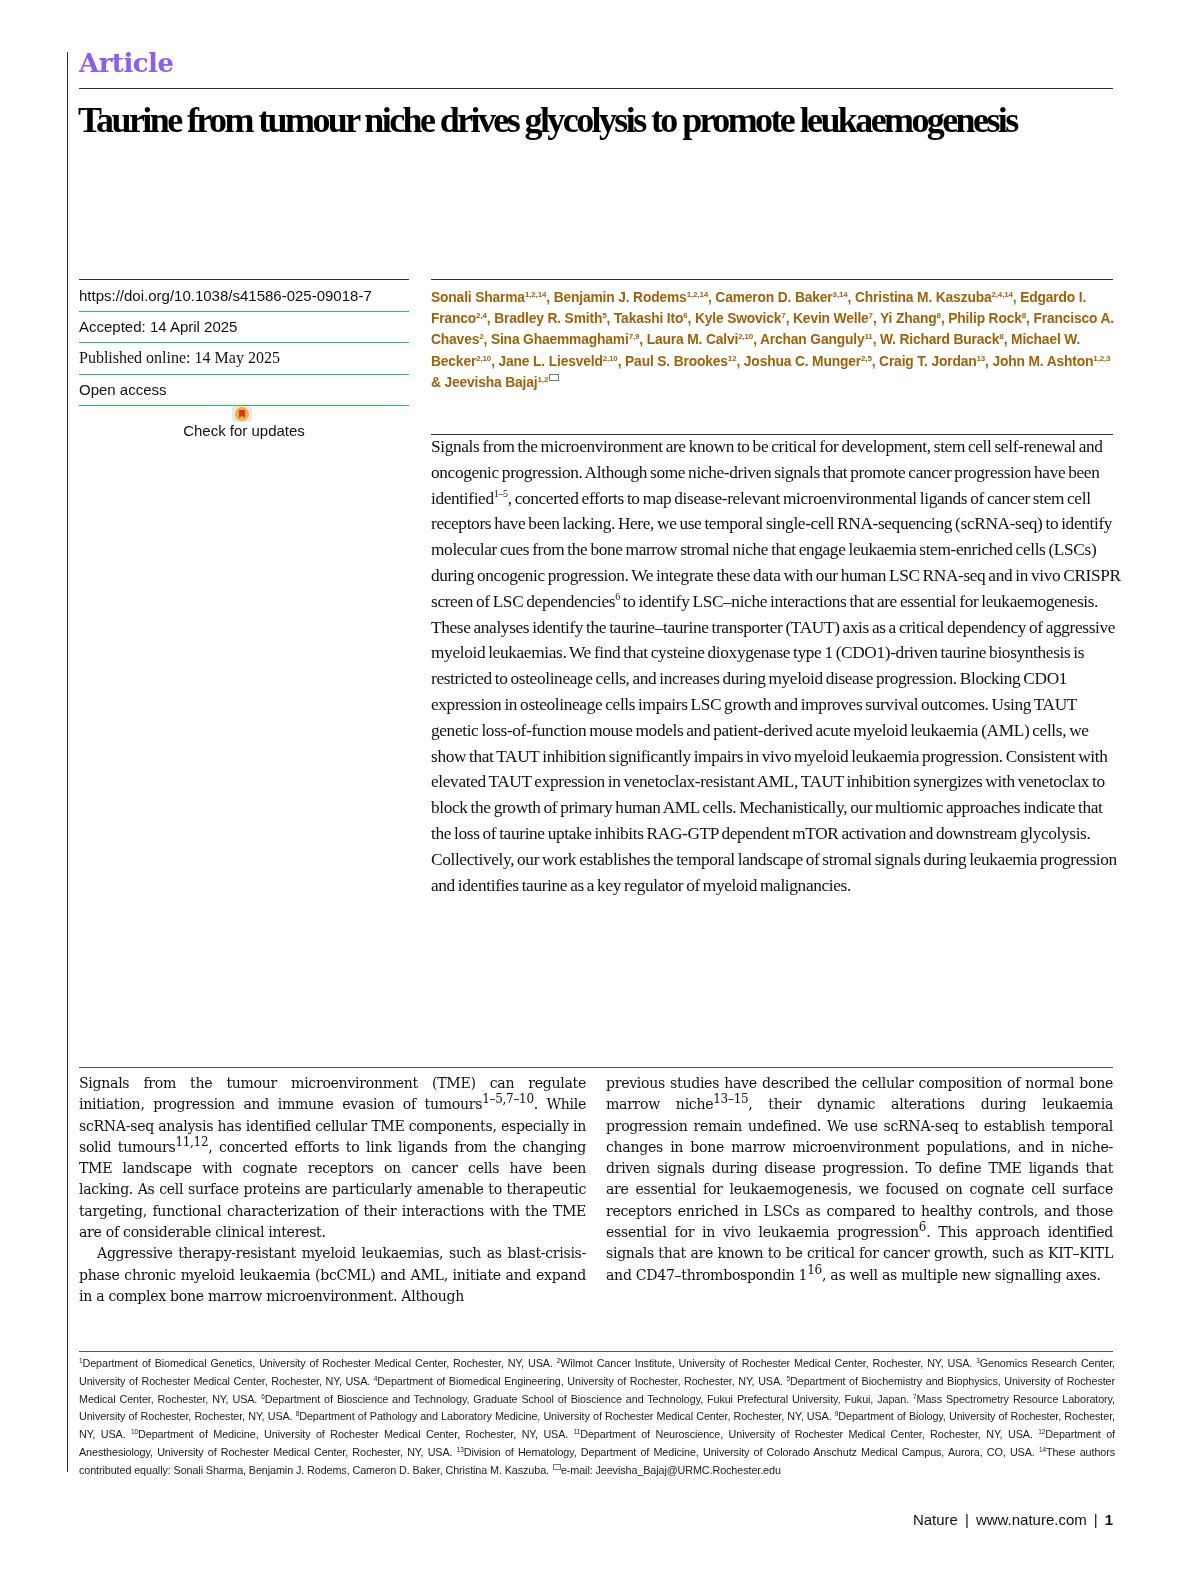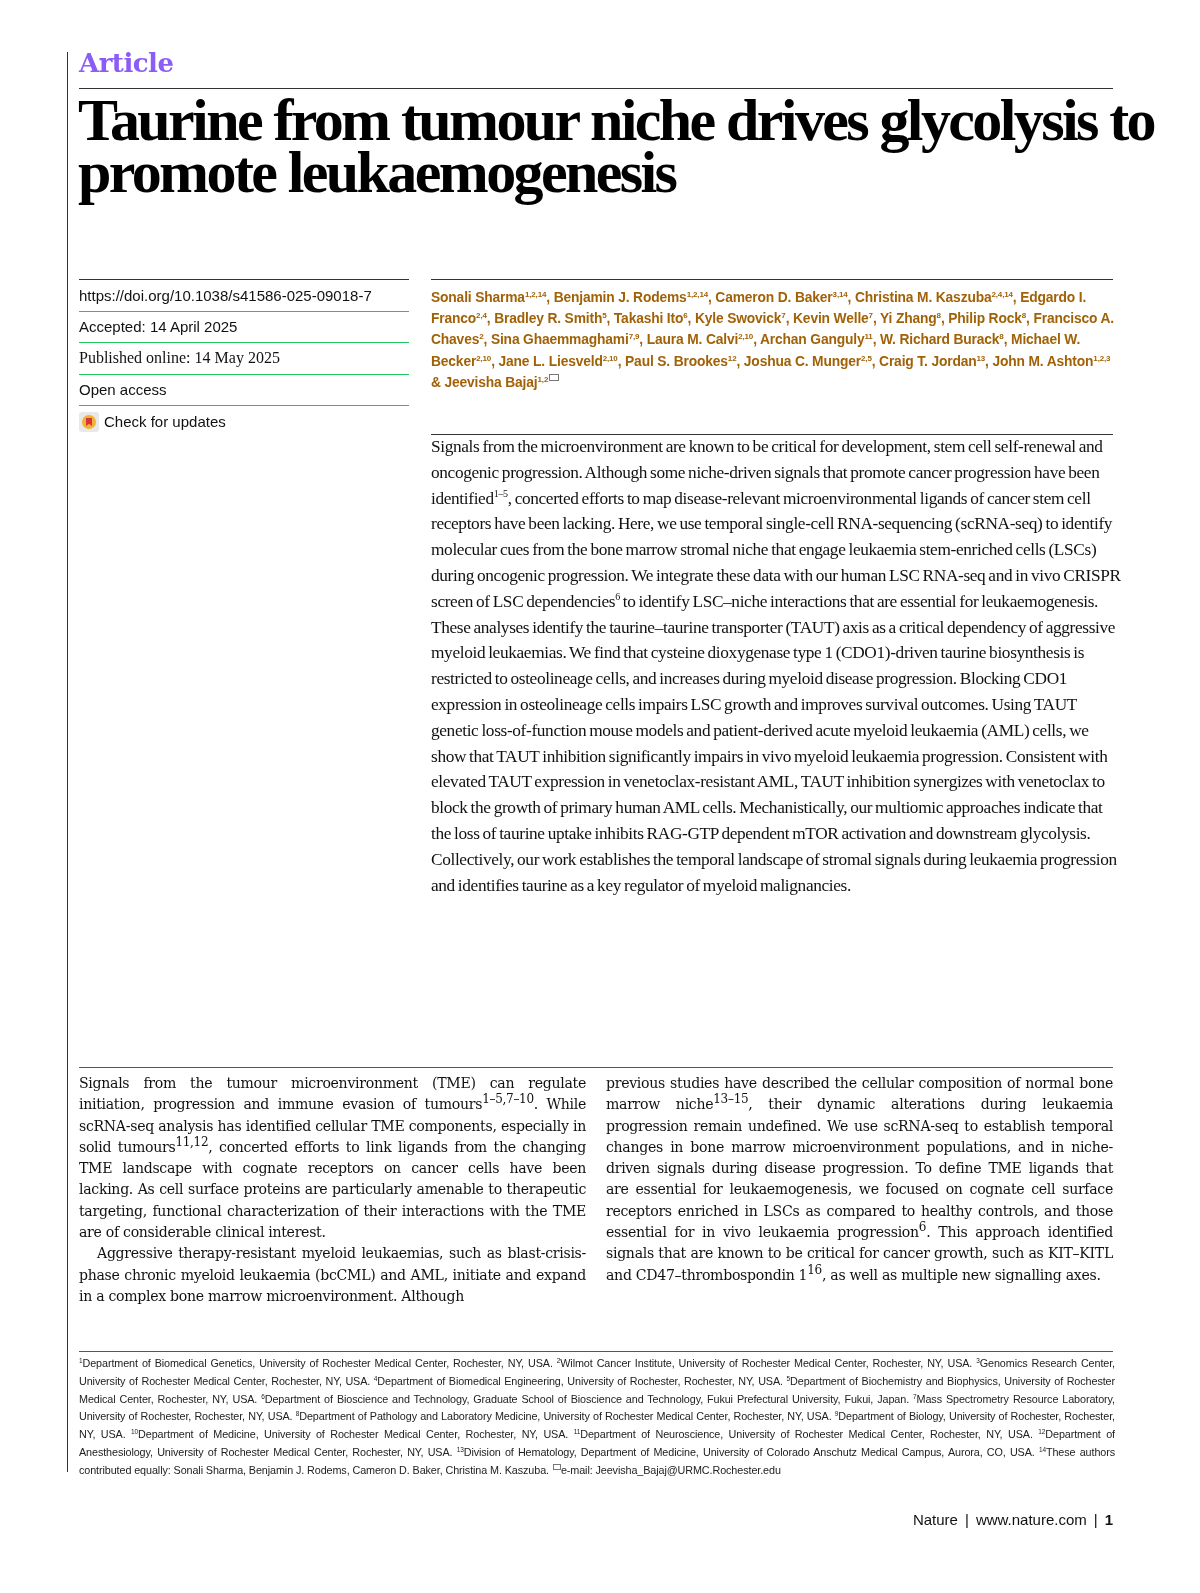--- a/index.html
+++ b/index.html
@@ -3,28 +3,28 @@
 <meta charset="utf-8">
 <style>
   * { box-sizing: border-box; margin: 0; padding: 0; }
   html, body { width: 1200px; height: 1593px; background: #ffffff; }
   body { position: relative; color: #111; font-family: "Liberation Sans", sans-serif; overflow: hidden; }
 
   .vrule { position: absolute; left: 67px; top: 52px; width: 1px; height: 1420px; background: #333; }
 
   .kind { position: absolute; left: 79px; top: 48px; font-family: "DejaVu Serif", serif; font-weight: bold; font-size: 26px; letter-spacing: -0.5px; color: #8b5cf6; }
   .rule-top { position: absolute; left: 79px; top: 88px; width: 1034px; height: 1px; background: #333; }
-  .title { position: absolute; left: 78px; top: 94px; width: 1080px; font-family: "Liberation Serif", serif; font-weight: bold; font-size: 60px; line-height: 52px; letter-spacing: -2.6px; color: #000; }
+  .title { position: absolute; left: 78px; top: 94px; width: 1080px; font-family: "Liberation Serif", serif; font-weight: bold; font-size: 36px; line-height: 52px; letter-spacing: -2.6px; color: #000; }
 
   
   .meta { position: absolute; left: 79px; top: 279px; width: 330px; }
   .meta-line { height: 1px; background: #333; }
   .meta-row { height: 31.5px; display: flex; align-items: center; font-size: 15px; color: #111; border-bottom: 1px solid #22c55e; }
   .meta-row.serif { font-family: "Liberation Serif", serif; font-size: 16px; }
-  .meta-row.last { border-bottom: none; }
+  .meta-row.last { border-bottom: none; flex-direction: column; }
   .upd-icon { width: 20px; height: 20px; margin-right: 5px; display: inline-flex; align-items: center; justify-content: center; background: #e8e8e8; border-radius: 3px; }
   .upd-icon svg { display: block; }
 
   
   .authors-rule { position: absolute; left: 431px; top: 279px; width: 682px; height: 1px; background: #333; }
   .authors { position: absolute; left: 431px; top: 287px; width: 690px; font-size: 13.8px; font-weight: bold; line-height: 21.2px; color: #a16207; letter-spacing: -0.15px; }
   .authors sup { font-size: 8px; font-weight: bold; vertical-align: 5px; line-height: 0; }
   .mail-icon { display: inline-block; width: 10px; height: 7px; border: 1px solid #777; vertical-align: 6px; margin-left: 1px; position: relative; }
 
   .abstract-rule { position: absolute; left: 431px; top: 434px; width: 682px; height: 1px; background: #333; }

